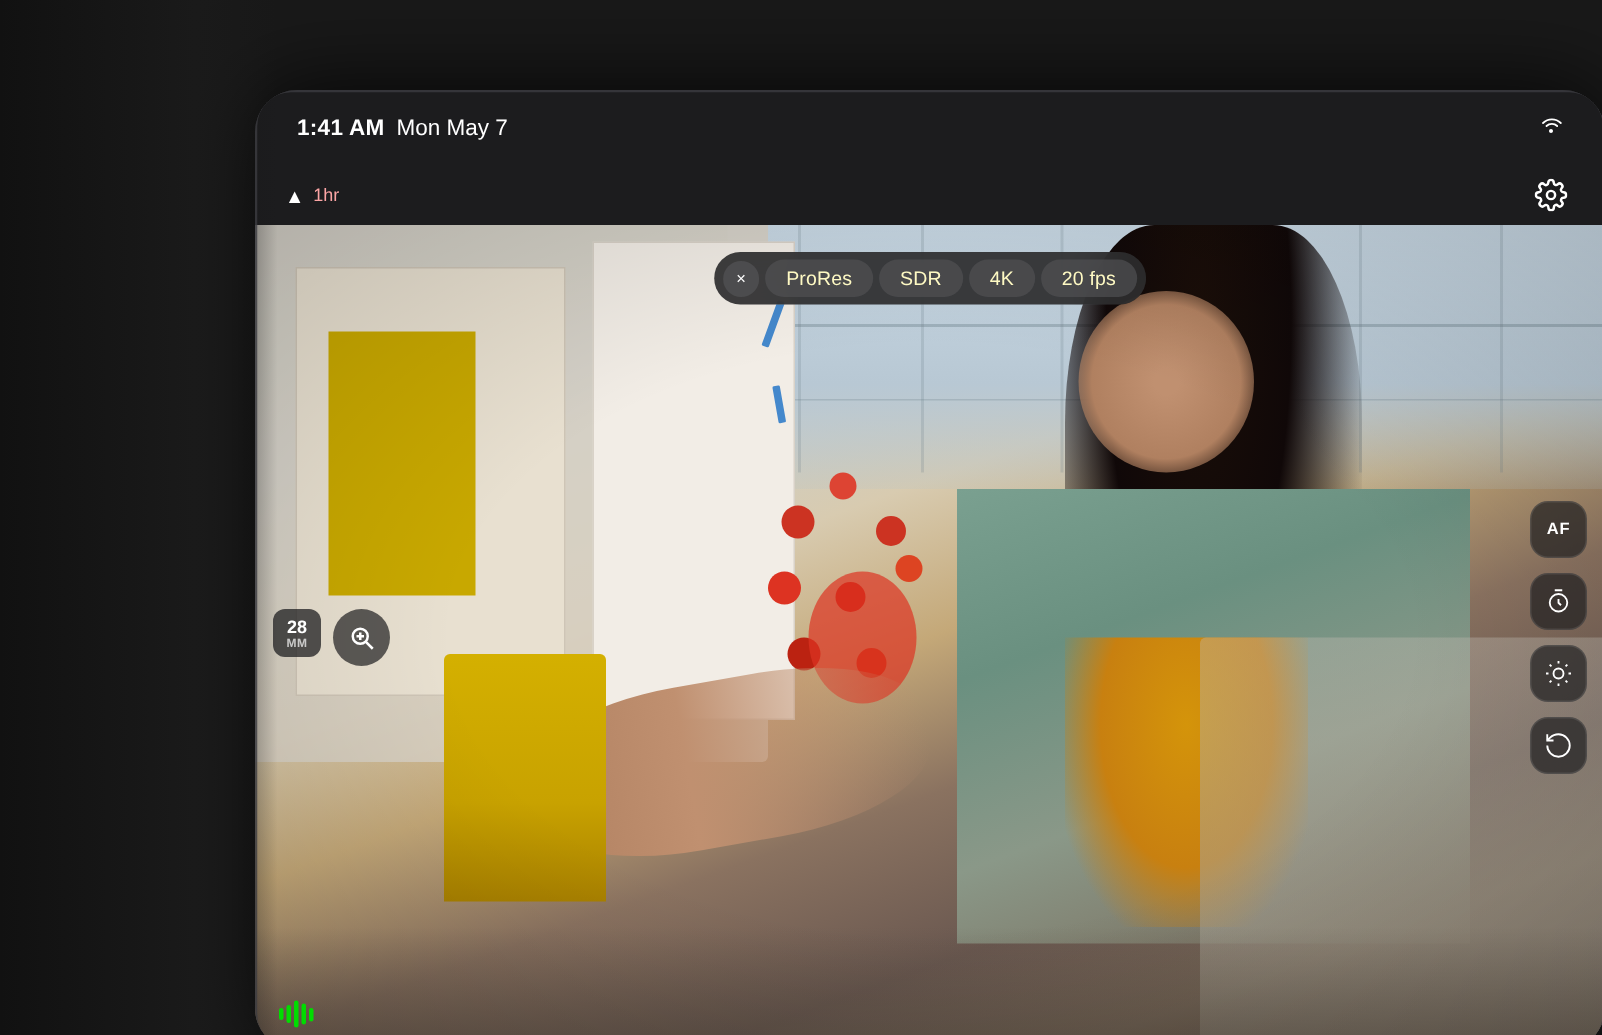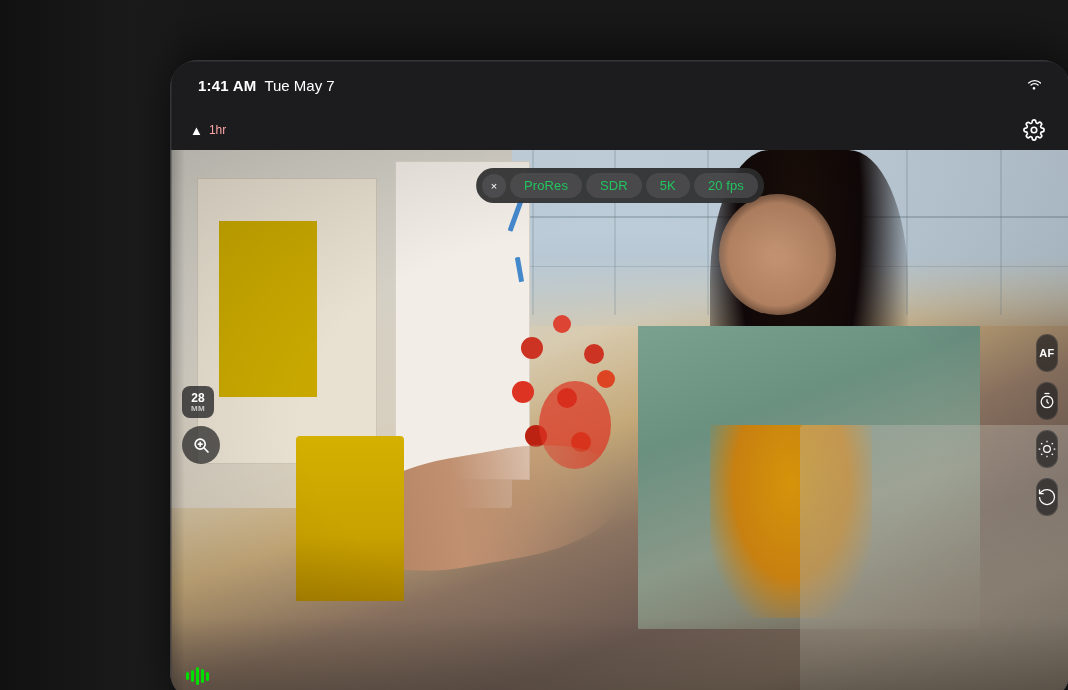--- a/index.html
+++ b/index.html
@@ -124,21 +124,21 @@
       display: flex;
       align-items: center;
       justify-content: center;
       color: #ffffff;
       font-size: 11px;
       cursor: pointer;
     }
 
     .pill {
       background: rgba(80, 80, 82, 0.7);
-      color: #22c55e;
+      color: #fef9c3;
       font-size: 13px;
       font-weight: 500;
       padding: 5px 14px;
       border-radius: 14px;
       cursor: pointer;
       letter-spacing: 0.1px;
     }
 
     .settings-btn {
       width: 32px;
@@ -185,21 +185,21 @@
       right: 12px;
       top: 50%;
       transform: translateY(-50%);
       display: flex;
       flex-direction: column;
       gap: 10px;
       z-index: 20;
     }
 
     .control-btn {
-      width: 22px;
+      width: 38px;
       height: 38px;
       background: rgba(30, 30, 32, 0.7);
       border-radius: 12px;
       display: flex;
       align-items: center;
       justify-content: center;
       cursor: pointer;
       backdrop-filter: blur(8px);
       border: 0.5px solid rgba(255,255,255,0.1);
     }
@@ -212,21 +212,21 @@
       stroke-width: 1.5;
     }
 
     
     .left-controls {
       position: absolute;
       left: 12px;
       top: 50%;
       transform: translateY(-50%);
       display: flex;
-      flex-direction: column;
+      flex-direction: row;
       gap: 8px;
       z-index: 20;
     }
 
     .mm-badge {
       width: 32px;
       height: 32px;
       background: rgba(30, 30, 32, 0.75);
       border-radius: 8px;
       display: flex;
@@ -311,21 +311,21 @@
 <div style="position:absolute;left:0;top:0;width:185px;height:100%;background:linear-gradient(90deg,#111 0%,#1a1a1a 70%,transparent 100%);z-index:50;"></div>
 
 <div class="ipad-outer">
 
   <div class="camera-pill"></div>
 
   <div class="status-bar">
     <div class="status-bar-top">
       <div class="time-date">
         <span class="time">1:41 AM</span>
-        <span class="date">Tue May 7</span>
+        <span class="date">Mon May 7</span>
       </div>
       <div>
         <svg class="wifi-svg" viewBox="0 0 24 16" fill="white">
           <path d="M12 12.5 C13.1 12.5 14 13.4 14 14.5 C14 15.6 13.1 16.5 12 16.5 C10.9 16.5 10 15.6 10 14.5 C10 13.4 10.9 12.5 12 12.5Z"></path>
           <path d="M7.5 9.5 C8.9 8.1 10.8 7.3 12.9 7.3 C14.9 7.3 16.8 8.1 18.2 9.5" stroke="white" stroke-width="1.8" fill="none" stroke-linecap="round"></path>
           <path d="M4 6.5 C6.4 4.1 9.5 2.8 12.9 2.8 C16.3 2.8 19.4 4.1 21.8 6.5" stroke="white" stroke-width="1.8" fill="none" stroke-linecap="round"></path>
         </svg>
       </div>
     </div>
   </div>
@@ -340,21 +340,21 @@
       <div class="close-btn">
         <span>×</span>
       </div>
       <div class="pill">
         <span>ProRes</span>
       </div>
       <div class="pill">
         <span>SDR</span>
       </div>
       <div class="pill">
-        <span>5K</span>
+        <span>4K</span>
       </div>
       <div class="pill">
         <span>20 fps</span>
       </div>
     </div>
 
     <div class="settings-btn">
       <svg viewBox="0 0 24 24" width="22" height="22" fill="none" stroke="white" stroke-width="1.8">
         <circle cx="12" cy="12" r="3"></circle>
         <path d="M19.4 15a1.65 1.65 0 0 0 .33 1.82l.06.06a2 2 0 0 1-2.83 2.83l-.06-.06a1.65 1.65 0 0 0-1.82-.33 1.65 1.65 0 0 0-1 1.51V21a2 2 0 0 1-4 0v-.09A1.65 1.65 0 0 0 9 19.4a1.65 1.65 0 0 0-1.82.33l-.06.06a2 2 0 0 1-2.83-2.83l.06-.06A1.65 1.65 0 0 0 4.68 15a1.65 1.65 0 0 0-1.51-1H3a2 2 0 0 1 0-4h.09A1.65 1.65 0 0 0 4.6 9a1.65 1.65 0 0 0-.33-1.82l-.06-.06a2 2 0 0 1 2.83-2.83l.06.06A1.65 1.65 0 0 0 9 4.68a1.65 1.65 0 0 0 1-1.51V3a2 2 0 0 1 4 0v.09a1.65 1.65 0 0 0 1 1.51 1.65 1.65 0 0 0 1.82-.33l.06-.06a2 2 0 0 1 2.83 2.83l-.06.06A1.65 1.65 0 0 0 19.4 9a1.65 1.65 0 0 0 1.51 1H21a2 2 0 0 1 0 4h-.09a1.65 1.65 0 0 0-1.51 1z"></path>

